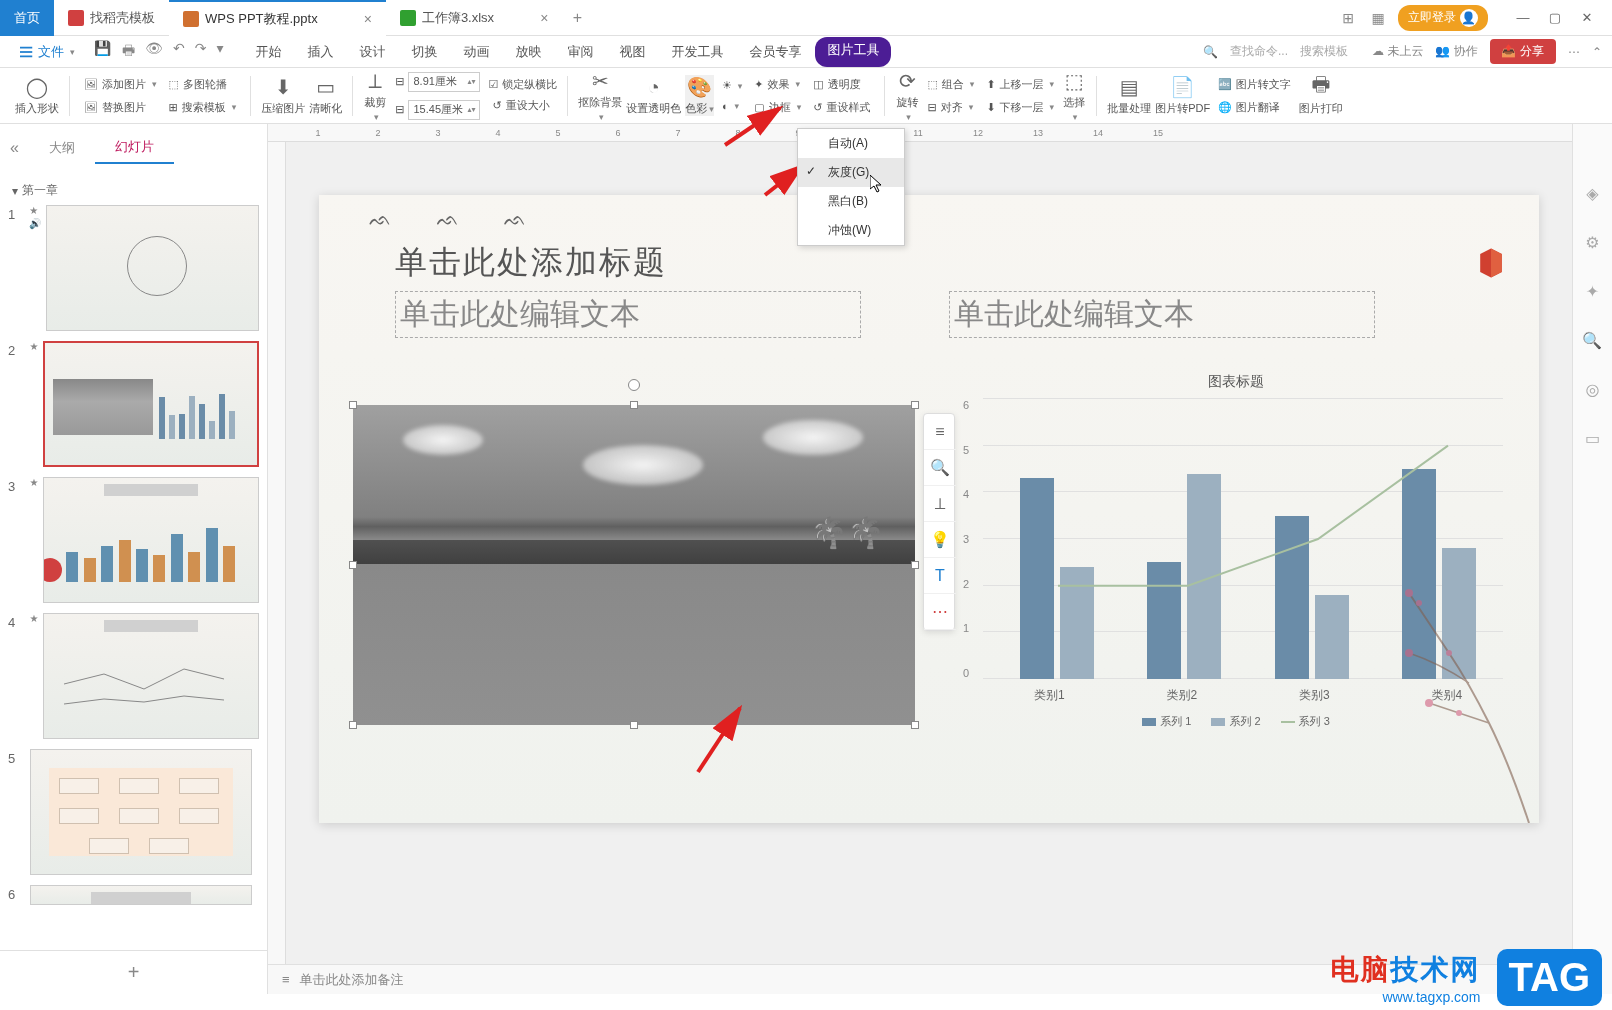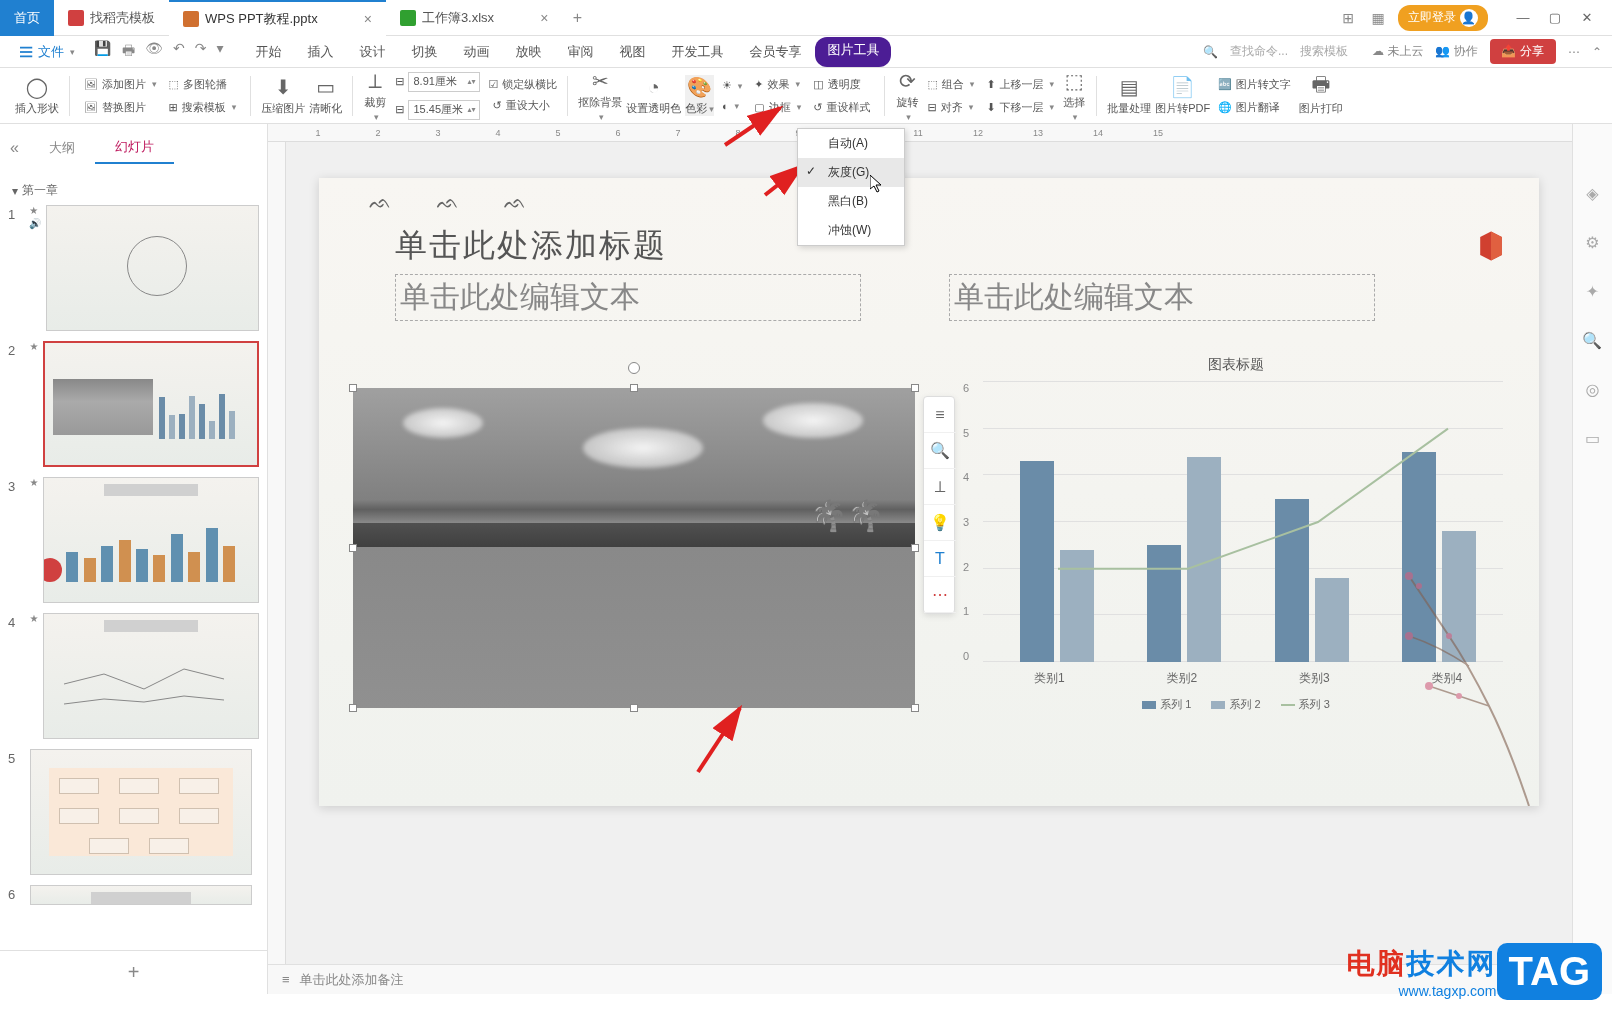--- a/index.html
+++ b/index.html
@@ -75,21 +75,21 @@
 .thumb-mini-chart { position: absolute; right: 8px; top: 36px; width: 90px; height: 60px; }
 .thumb-mini-img { position: absolute; left: 8px; top: 36px; width: 100px; height: 56px; background: linear-gradient(180deg, #888 0%, #aaa 40%, #999 100%); }
 .add-slide-btn { text-align: center; padding: 10px; color: #888; font-size: 20px; border-top: 1px solid #e0e0e0; }
 
 
 .canvas-area { flex: 1; background: #fff; display: flex; flex-direction: column; position: relative; }
 .ruler-h { height: 18px; background: #f8f8f8; border-bottom: 1px solid #ddd; font-size: 9px; color: #888; display: flex; align-items: center; overflow: hidden; padding-left: 20px; }
 .ruler-h span { display: inline-block; width: 60px; text-align: center; }
 .canvas-scroll { flex: 1; display: flex; background: #f0f0f0; overflow: auto; }
 .ruler-v { width: 18px; background: #f8f8f8; border-right: 1px solid #ddd; }
-.slide-canvas { margin: 36px auto; width: 1220px; height: 628px; background: linear-gradient(180deg, #f8f6f2 0%, #f0f2ee 100%); box-shadow: 0 2px 10px rgba(0,0,0,0.15); position: relative; }
+.slide-canvas { margin: 53px auto; width: 1220px; height: 628px; background: linear-gradient(180deg, #f8f6f2 0%, #f0f2ee 100%); box-shadow: 0 2px 10px rgba(0,0,0,0.15); position: relative; }
 .slide-title { position: absolute; top: 46px; left: 76px; font-size: 32px; color: #555; font-family: "SimSun"; letter-spacing: 2px;}
 .slide-text1 { position: absolute; top: 96px; left: 76px; font-size: 30px; color: #888; border: 1px dashed #aaa; padding: 2px 220px 2px 4px; font-family: "SimSun";}
 .slide-text2 { position: absolute; top: 96px; left: 630px; font-size: 30px; color: #888; border: 1px dashed #aaa; padding: 2px 180px 2px 4px; font-family: "SimSun";}
 .birds { position: absolute; top: 14px; left: 50px; font-size: 18px; color: #666; letter-spacing: 20px; }
 .office-logo { position: absolute; top: 50px; right: 30px; width: 36px; height: 36px; }
 
 
 .slide-image { position: absolute; top: 210px; left: 34px; width: 562px; height: 320px; }
 .slide-image .img-content { width: 100%; height: 100%; background: linear-gradient(180deg, #a0a0a0 0%, #808080 35%, #606060 38%, #888 42%, #909090 100%); position: relative; overflow: hidden; filter: grayscale(100%);}
 .sel-handle { width: 8px; height: 8px; background: #fff; border: 1px solid #888; position: absolute; }
@@ -130,21 +130,21 @@
 .red-arrow { position: absolute; z-index: 90; pointer-events: none; }
 
 
 .notes-bar { height: 30px; background: #f8f8f8; border-top: 1px solid #e0e0e0; display: flex; align-items: center; padding: 0 14px; gap: 10px; font-size: 13px; color: #888; }
 
 
 .right-sidebar { width: 40px; background: #fafafa; border-left: 1px solid #e0e0e0; display: flex; flex-direction: column; align-items: center; padding-top: 60px; gap: 30px; }
 .sidebar-icon { color: #aaa; font-size: 16px; }
 
 
-.watermark { position: absolute; bottom: 10px; right: 10px; z-index: 200; display: flex; align-items: center; gap: 0; }
+.watermark { position: absolute; bottom: 4px; right: 10px; z-index: 200; display: flex; align-items: center; gap: 16px; }
 .wm-text { display: flex; flex-direction: column; align-items: flex-end; }
 .wm-line1 { font-size: 28px; font-weight: bold; letter-spacing: 2px; }
 .wm-line1 .c1 { color: #e03020; } .wm-line1 .c2 { color: #1080e0; }
 .wm-line2 { font-size: 14px; color: #1080e0; }
 .wm-tag { background: #1080e0; color: #fff; font-size: 40px; font-weight: bold; padding: 6px 12px; border-radius: 10px; }
 
 
 .tc-title { position: absolute; top: 6px; left: 60px; right: 60px; height: 12px; background: #d0d0d0; }
 .tc-chart-bars { position: absolute; left: 20px; right: 20px; bottom: 20px; height: 60px; display: flex; justify-content: space-around; align-items: flex-end; }
 .tc-bar { width: 12px; background: #6090b0; }

